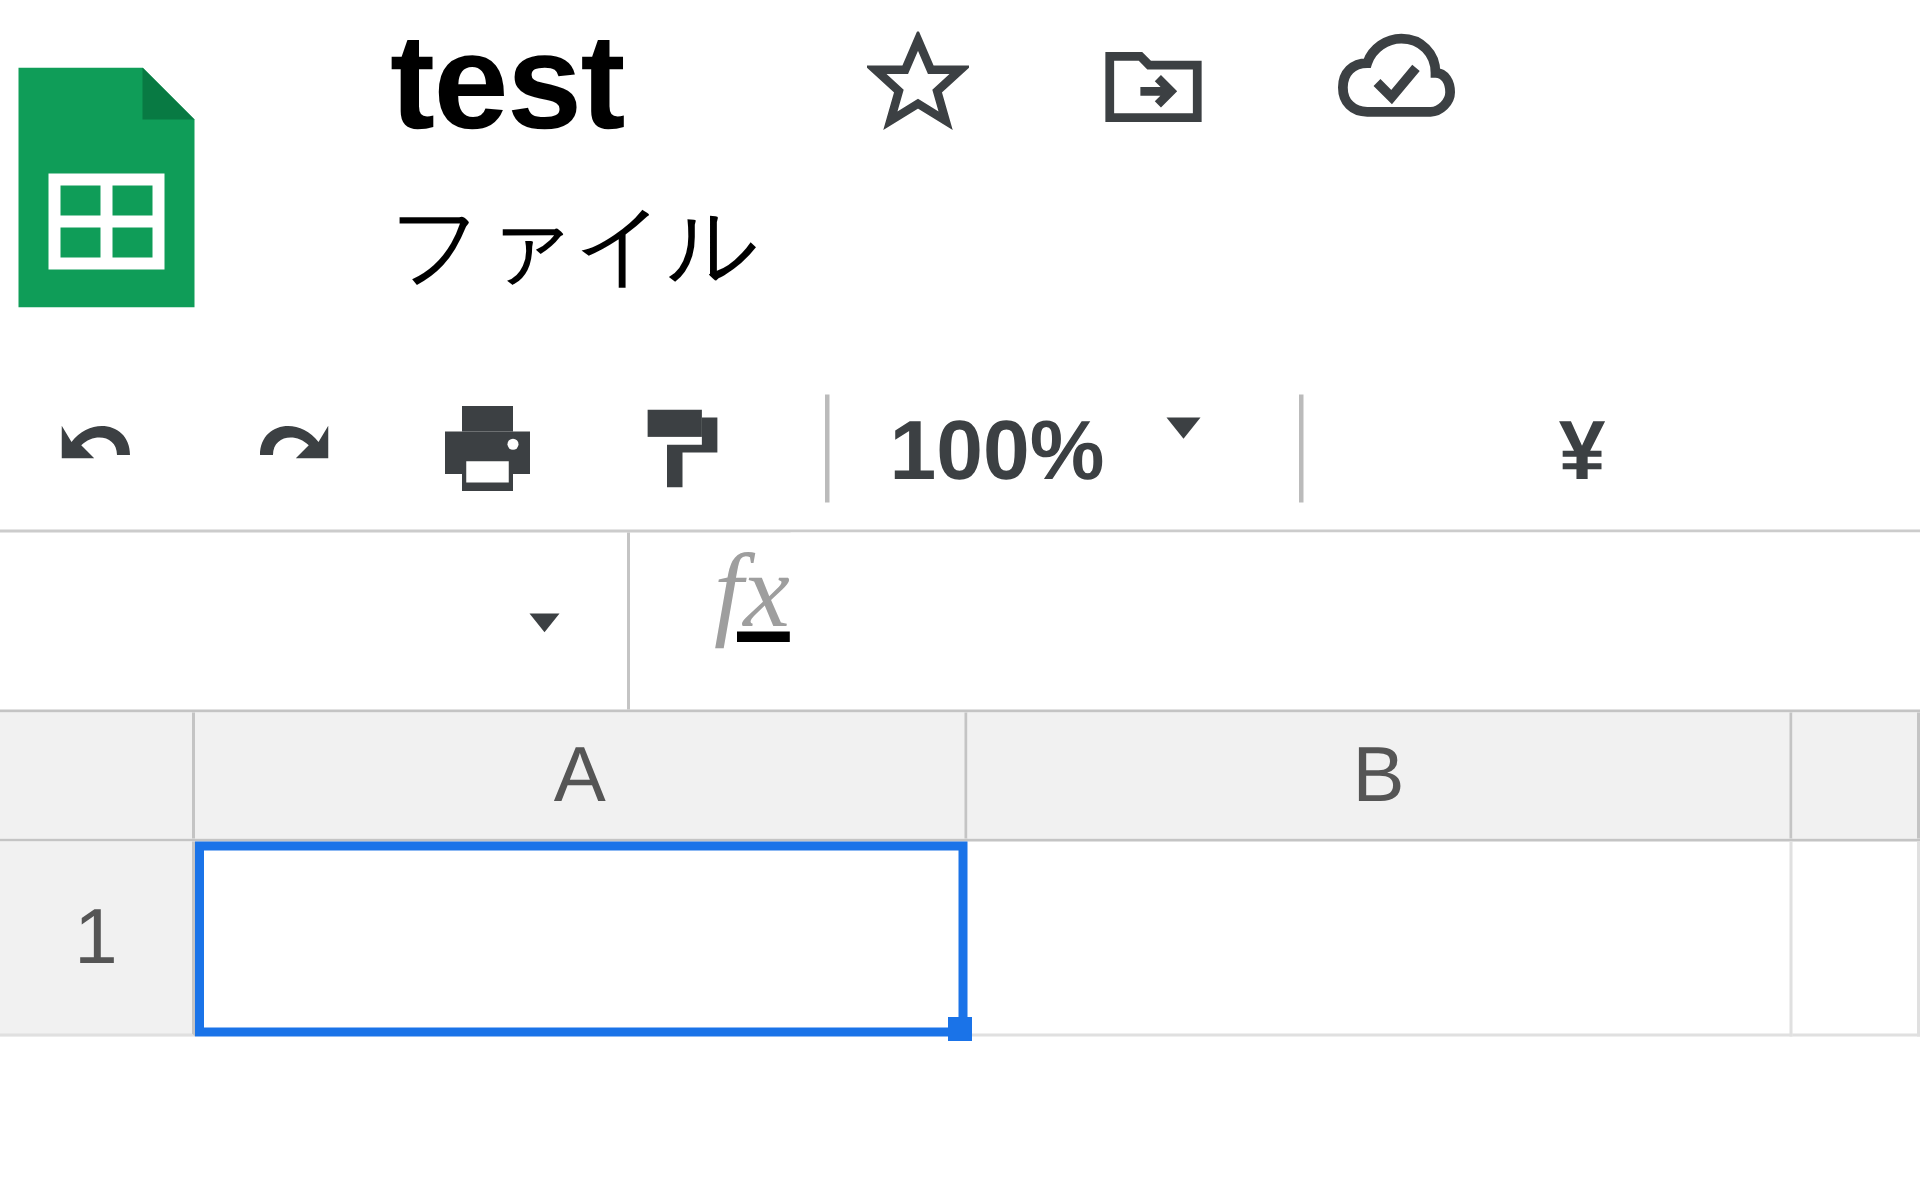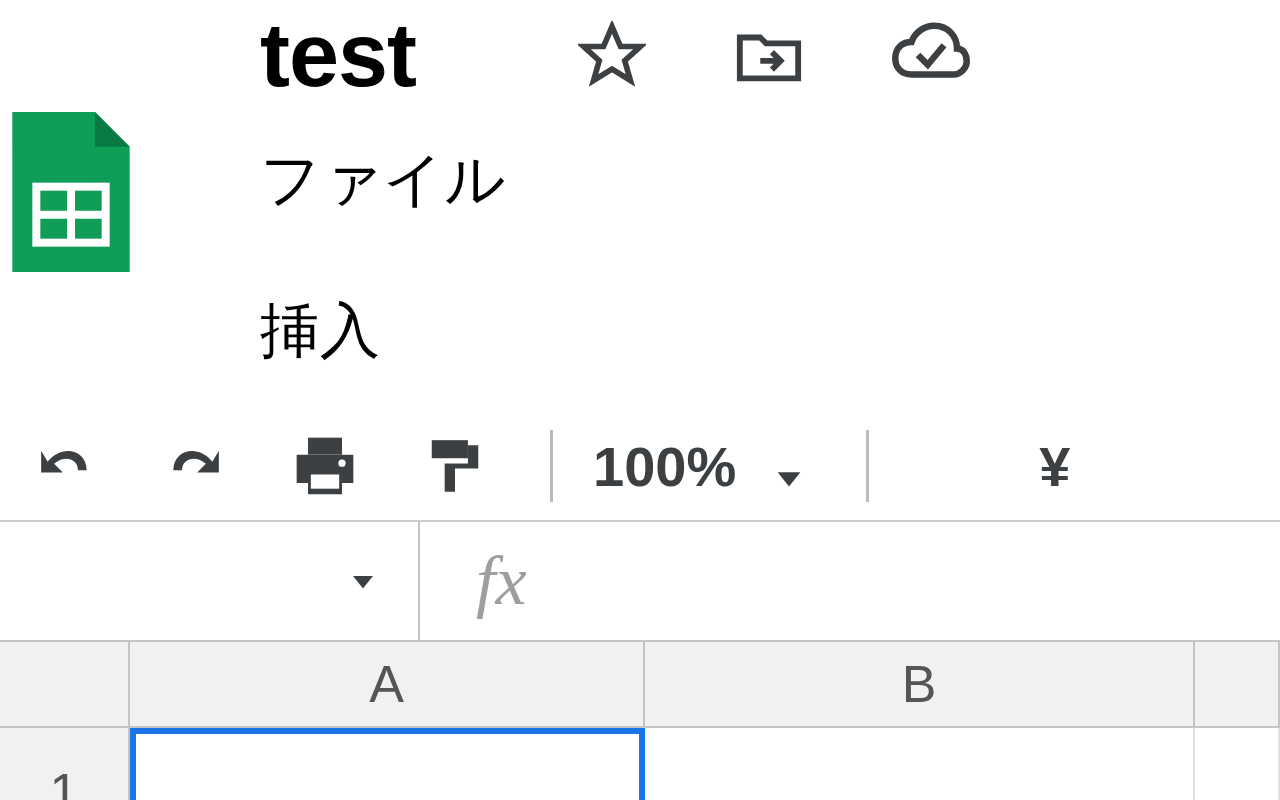--- a/index.html
+++ b/index.html
@@ -7,21 +7,21 @@
       font-family: Arial, "Helvetica Neue", sans-serif;
       background: #fff;
       width: 1280px;
       height: 800px;
       overflow: hidden;
     }
     
     
     .header {
       display: flex;
-      align-items: center;
+      align-items: flex-end;
       padding: 10px 0 0 12px;
     }
     
     .sheets-logo {
       width: 118px;
       height: 160px;
       margin-right: 130px;
       margin-top: 2px;
       flex-shrink: 0;
     }
@@ -53,24 +53,23 @@
       display: flex;
       align-items: center;
       justify-content: center;
       cursor: pointer;
     }
     
     
     .menu-row {
       display: flex;
       gap: 70px;
-      margin-top: 40px;
+      margin-top: 24px;
       font-size: 60px;
       color: #000;
-      flex-direction: column;
     }
     
     .menu-item {
       cursor: pointer;
       white-space: nowrap;
     }
     
     
     .toolbar {
       display: flex;
@@ -93,21 +92,21 @@
     
     .toolbar-sep {
       width: 3px;
       height: 72px;
       background: #bbb;
       margin: 0 40px 0 10px;
     }
     
     .zoom-control {
       display: flex;
-      align-items: flex-end;
+      align-items: flex-start;
       gap: 36px;
       cursor: pointer;
     }
     
     .zoom-value {
       font-size: 56px;
       font-weight: 700;
       color: #3c4043;
     }
     
@@ -115,23 +114,24 @@
       font-size: 56px;
       font-weight: 700;
       color: #3c4043;
       margin-left: 130px;
       cursor: pointer;
     }
     
     
     .formula-bar {
       display: flex;
-      align-items: center;
+      align-items: flex-start;
       height: 120px;
       border-bottom: 2px solid #c4c4c4;
+      text-decoration: underline;
     }
     
     .name-box {
       width: 420px;
       height: 100%;
       display: flex;
       align-items: center;
       justify-content: flex-end;
       padding-right: 40px;
       border-right: 2px solid #c4c4c4;
@@ -266,21 +266,20 @@
       <div class="title-icon">
         <svg viewBox="0 0 24 24" width="78" height="78" fill="none" stroke="#3c4043" stroke-width="2">
           <path d="M 6 18 C 3 18 1 16 1 13 C 1 10 3 8 6 8 C 7 5 10 3 13 3 C 17 3 20 6 20 10 C 22 10 23 12 23 14 C 23 16 21 18 19 18 Z"></path>
           <path d="M 8 12 L 11 15 L 16 9" stroke="#3c4043" stroke-width="2"></path>
         </svg>
       </div>
     </div>
 
     <div class="menu-row">
       <div class="menu-item">ファイル</div>
-      <div class="menu-item">挿入</div>
     </div>
   </div>
 </div>
 
 <div class="toolbar">
   <div class="toolbar-btn">
     <svg viewBox="0 0 24 24" width="70" height="52" fill="#3c4043">
       <path d="M 4 10 C 10 2 22 4 22 14 L 18 14 C 18 8 11 7 7 11 L 11 15 L 1 15 L 1 5 Z"></path>
     </svg>
   </div>

